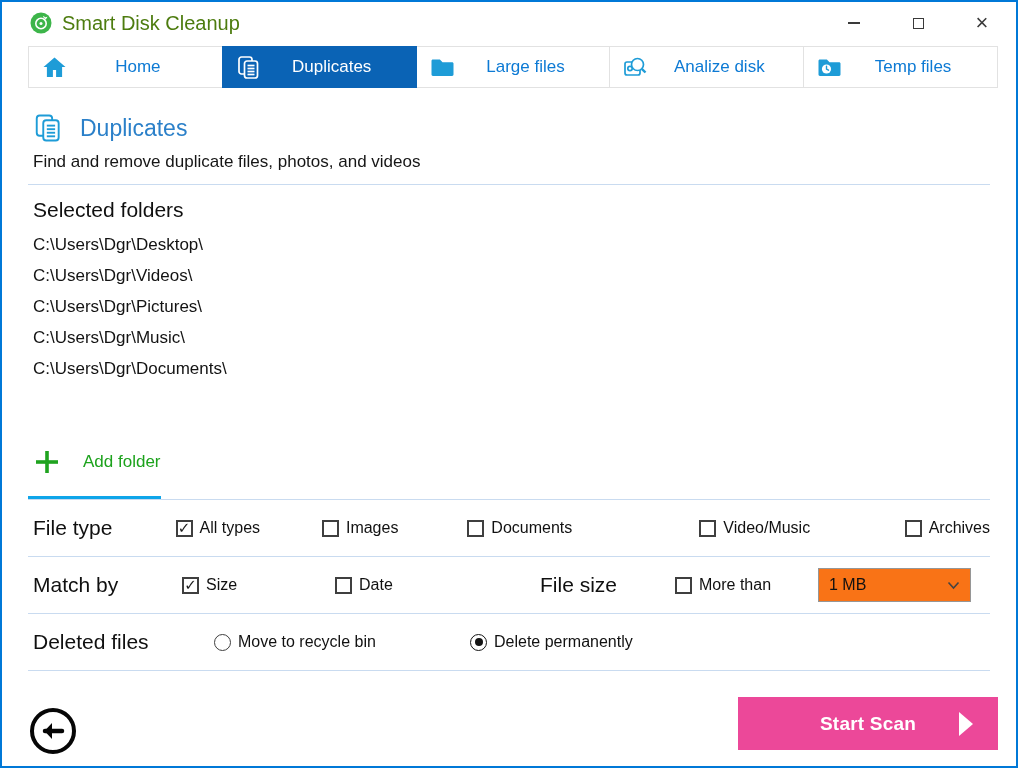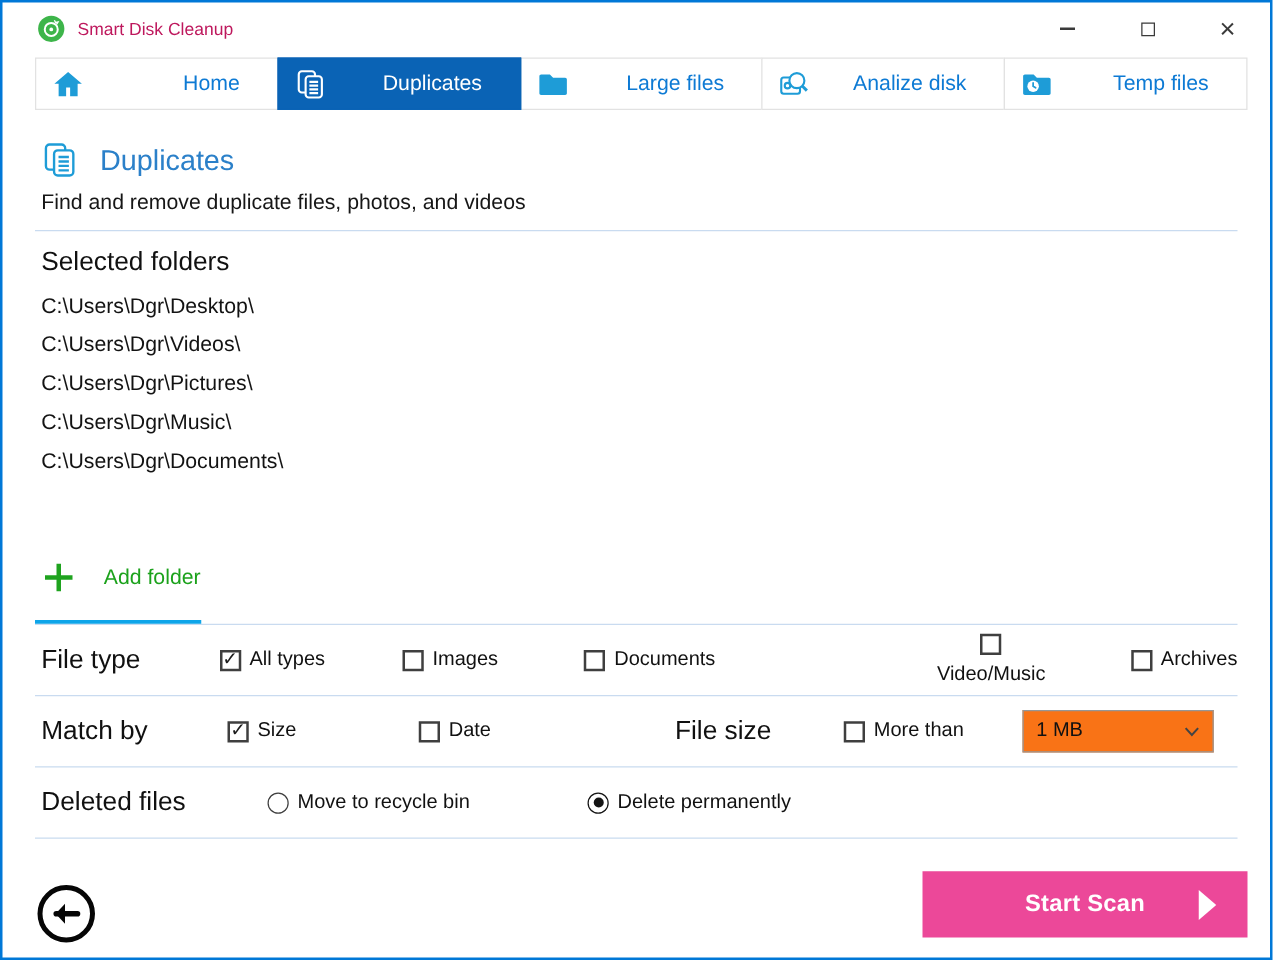--- a/index.html
+++ b/index.html
@@ -16,21 +16,21 @@
     border: 2px solid #0078D7;
     overflow: hidden;
   }
   
   .titlebar {
     height: 42px;
     display: flex; align-items: center;
     padding-left: 28px;
   }
   .app-icon { width: 22px; height: 22px; flex: 0 0 auto; }
-  .app-title { font-size: 14px; color: #be185d; margin-left: 10px; }
+  .app-title { font-size: 20px; color: #4d7c0f; margin-left: 10px; }
   .win-controls {
     margin-left: auto;
     display: flex; align-items: center;
     gap: 48px; padding-right: 26px; height: 100%;
   }
   .ctl { width: 16px; height: 16px; display:flex; align-items:center; justify-content:center; cursor: default; }
   .glyph-min { width: 12px; height: 2px; background:#3a3a3a; }
   .glyph-max { width: 11px; height: 11px; border: 1.5px solid #3a3a3a; }
   .glyph-close { font-size: 22px; color:#3a3a3a; line-height: 14px; font-weight: 400; }
   
@@ -44,21 +44,21 @@
     display: flex; align-items: center;
     padding-left: 12px;
     border: 1px solid #e2e2e2;
     margin-left: -1px;
     background: #fff;
     color: #0d7ad4;
     cursor: pointer;
   }
   .tab:first-child { margin-left: 0; }
   .tab .tab-icon { width: 27px; height: 27px; flex: 0 0 auto; }
-  .tab .tab-label { flex: 1; text-align: right; font-size: 17px; padding-right: 30px; }
+  .tab .tab-label { flex: 1; text-align: center; font-size: 17px; padding-right: 14px; }
   .tab.active { background: #0a63b5; border-color: #0a63b5; color: #ffffff; z-index: 2; }
   
   .content { margin: 0 26px; }
   .page-header { display: flex; align-items: center; gap: 16px; margin-top: 24px; padding-left: 4px; }
   .page-header .hdr-icon { width: 32px; height: 32px; }
   .page-title { font-size: 23px; color: #2b80c9; font-weight: 400; }
   .page-subtitle { font-size: 17px; margin-top: 8px; padding-left: 5px; color: #161616; }
   .divider { border: none; border-top: 1px solid #c9dbf0; margin-top: 12px; }
   .section-heading { font-size: 21px; color: #101010; margin-top: 13px; padding-left: 5px; }
   .folder-list { margin-top: 7px; padding-left: 5px; }
@@ -93,21 +93,21 @@
   }
   .checkbox.checked::after { content: "✓"; font-size: 15px; color: #1c1c1c; line-height: 1; margin-top: -2px; }
   .radio {
     width: 17px; height: 17px; border-radius: 50%;
     border: 1.5px solid #3f3f3f; background: #fff;
     display: flex; align-items: center; justify-content: center;
     flex: 0 0 auto;
   }
   .radio.selected { border-color: #141414; }
   .radio.selected::after { content: ""; width: 8px; height: 8px; border-radius: 50%; background: #141414; }
-  .ft-opt1 { width: 135px; } .ft-opt2 { width: 134px; } .ft-opt3 { width: 225px; } .ft-opt4 { width: 197px; flex-direction: column; }
+  .ft-opt1 { width: 135px; } .ft-opt2 { width: 134px; } .ft-opt3 { width: 225px; } .ft-opt4 { width: 197px; }
   .mb-opt1 { width: 135px; } .mb-opt2 { width: 205px; }
   .fs-label { width: 117px; }
   .mt-opt  { width: 143px; }
   .dropdown {
     width: 153px; height: 34px;
     background: #f97316;
     border: 1px solid #969696;
     display: flex; align-items: center;
     padding: 0 10px;
     font-size: 16px; color: #111;

